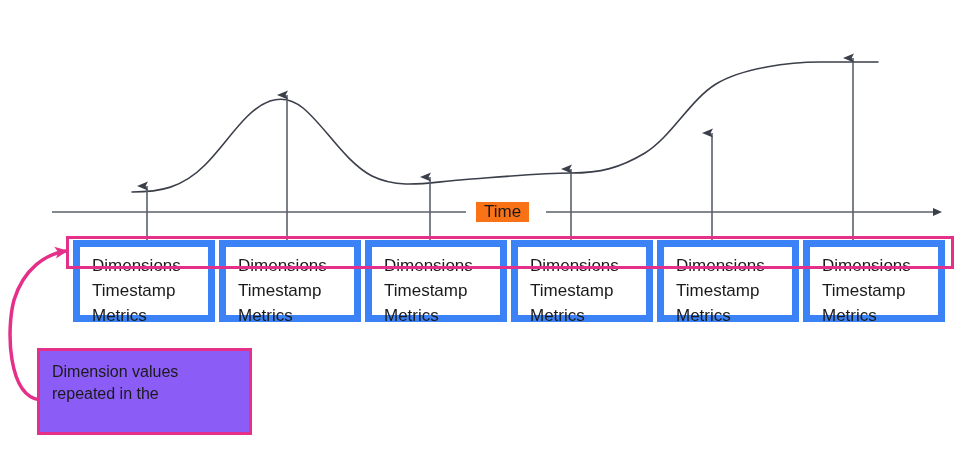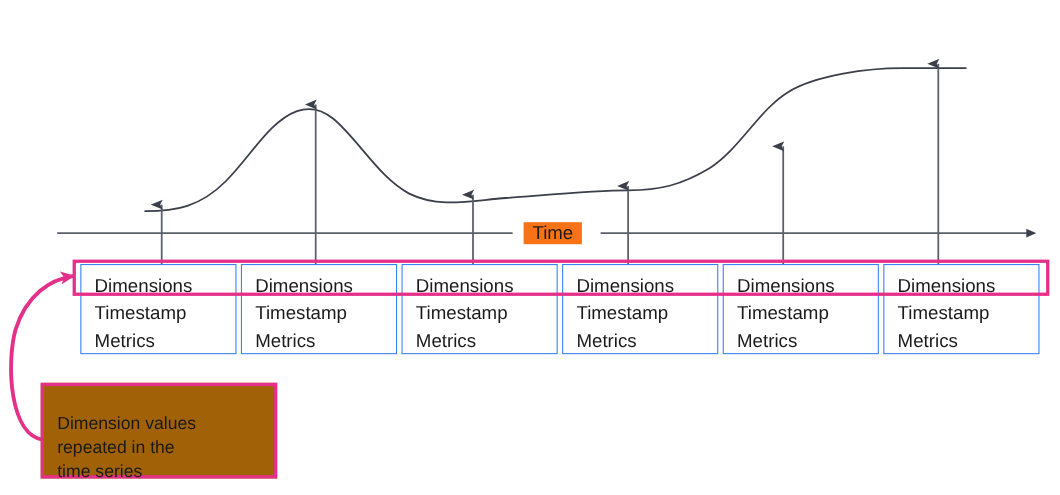--- a/index.html
+++ b/index.html
@@ -23,42 +23,42 @@
     position: absolute;
     left: 0;
     top: 0;
     width: 964px;
     height: 450px;
   }
   .record-box {
     position: absolute;
     box-sizing: border-box;
     background: #ffffff;
-    border: 1px solid #3b82f6;
+    border: 7px solid #3b82f6;
     padding: 6px 0 0 12px;
   }
   .record-line {
     font-size: 17px;
     line-height: 25px;
     color: #1a1a1a;
     white-space: nowrap;
   }
   #highlight-band {
     position: absolute;
     box-sizing: border-box;
     border: 3.5px solid #e5308a;
     background: transparent;
     pointer-events: none;
   }
   #annotation-box {
     position: absolute;
     box-sizing: border-box;
-    background: #a16207;
+    background: #8b5cf6;
     border: 3.5px solid #e5308a;
-    padding: 24px 12px;
+    padding: 10px 12px;
   }
   .annotation-line {
     font-size: 16px;
     line-height: 22px;
     color: #1a1a1a;
     white-space: nowrap;
   }
   #time-label {
     position: absolute;
     font-size: 17px;
@@ -149,16 +149,15 @@
     <div class="record-line">Dimensions</div>
     <div class="record-line">Timestamp</div>
     <div class="record-line">Metrics</div>
   </div>
 
   <div id="highlight-band" style="left:66px; top:236px; width:888px; height:33px;"></div>
 
   <div id="annotation-box" style="left:37px; top:348px; width:215px; height:87px;">
     <div class="annotation-line">Dimension values</div>
     <div class="annotation-line">repeated in the</div>
-    <div class="annotation-line">time series</div>
   </div>
 
 </div>
 
 </body></html>

